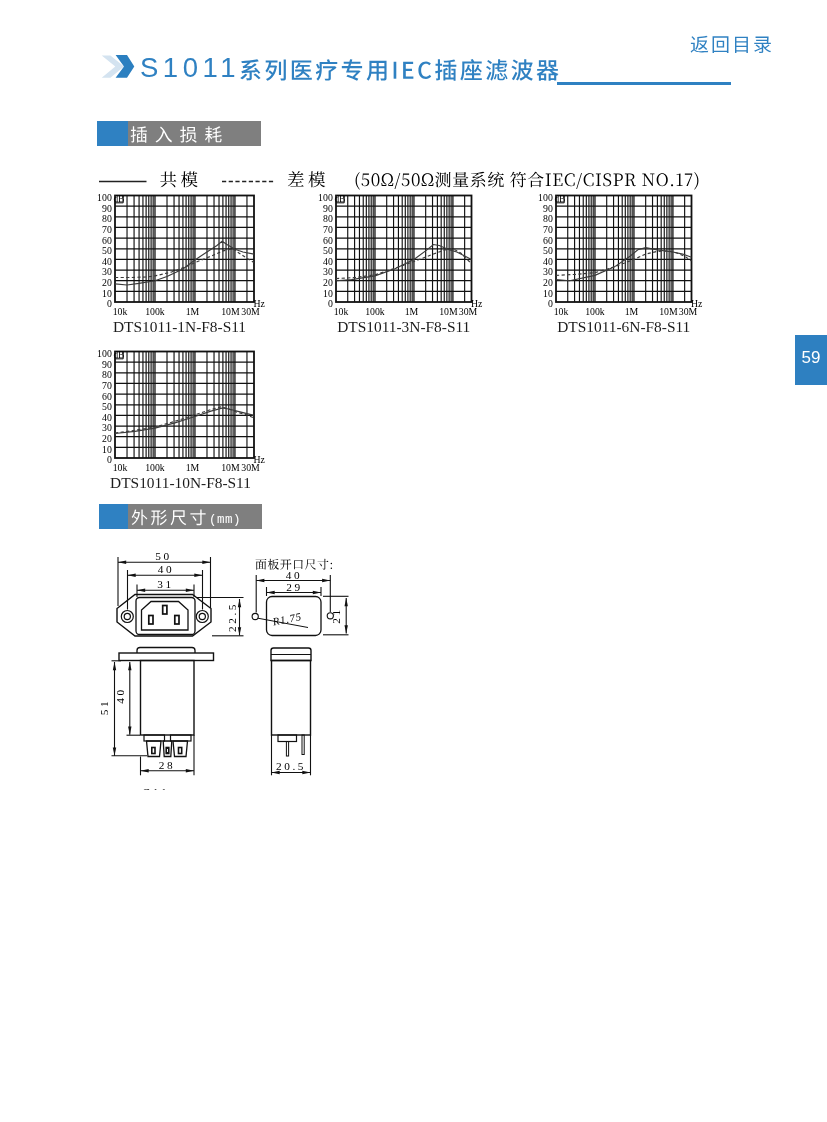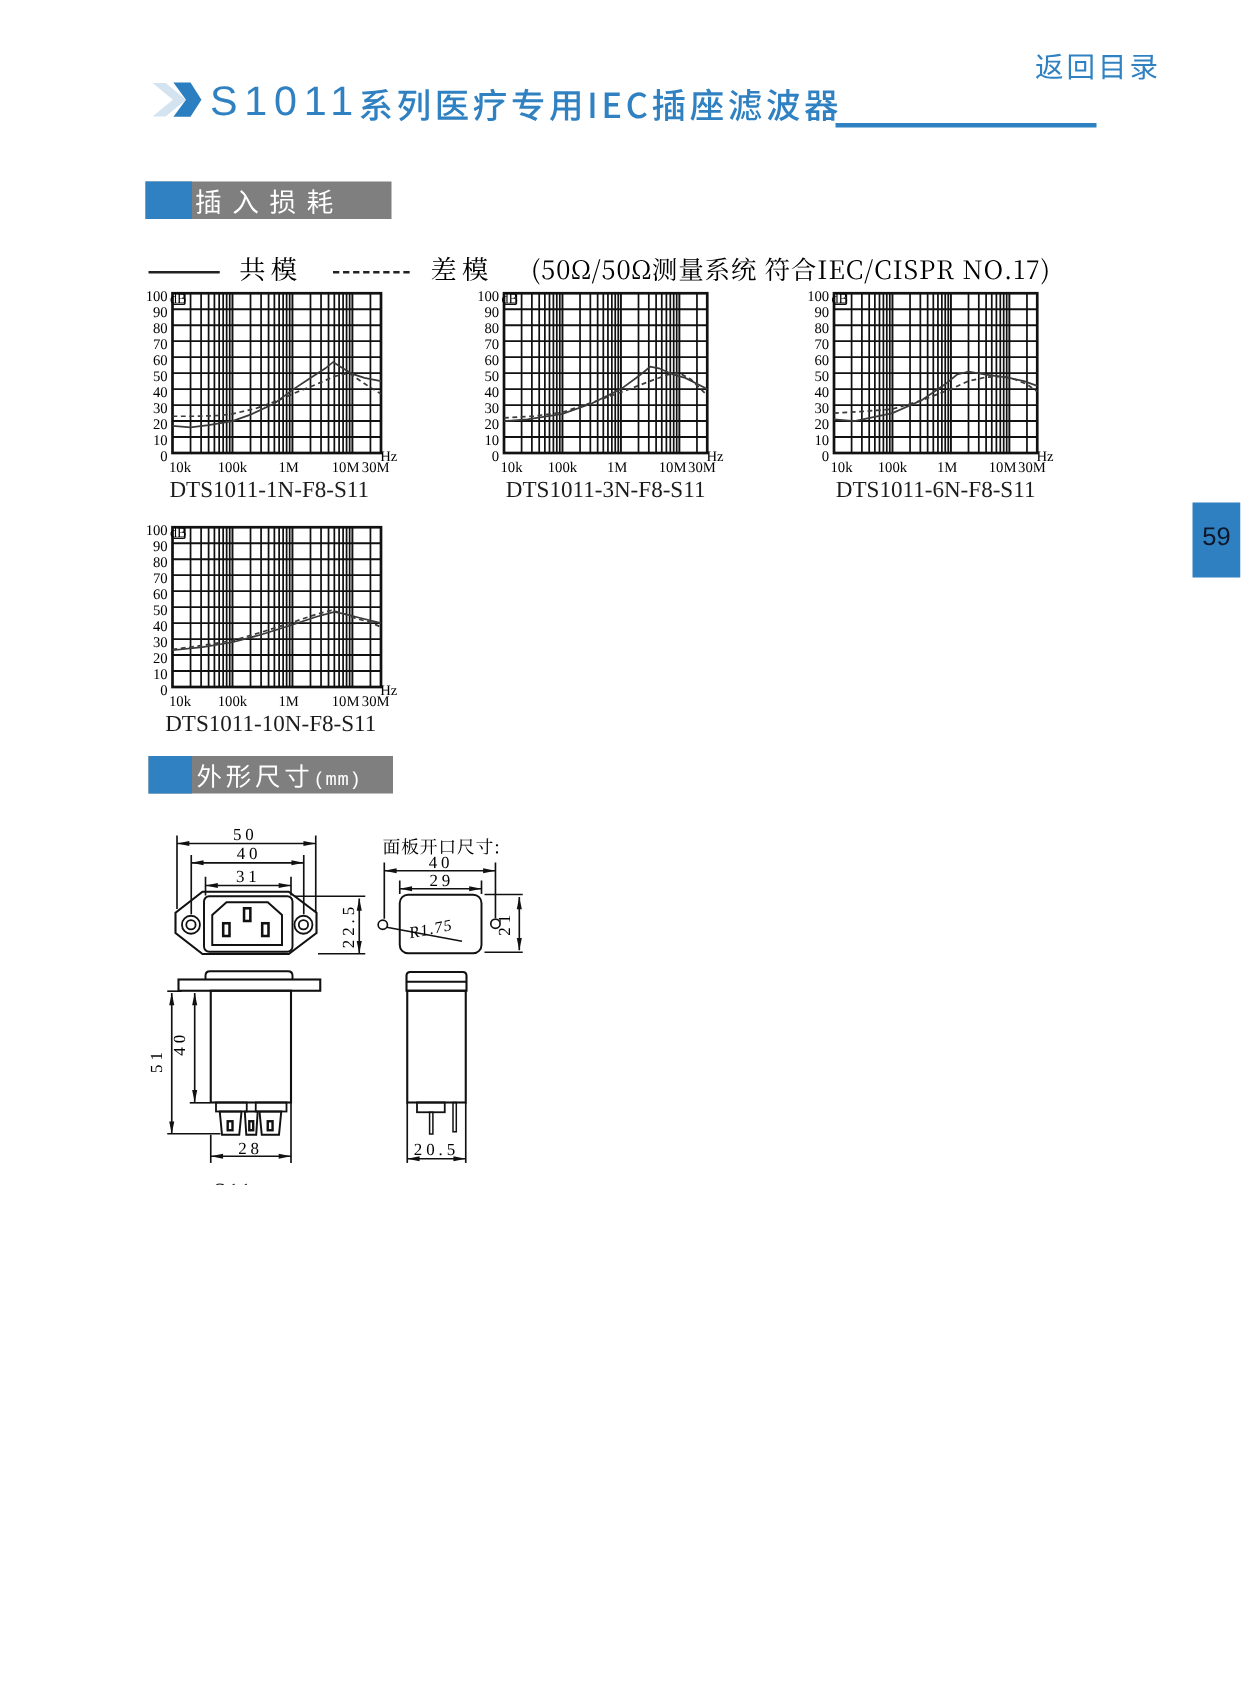--- a/index.html
+++ b/index.html
@@ -336,21 +336,21 @@
       <text x="18.8" y="10.90" font-size="9.8" text-anchor="end" font-family="Liberation Serif">100</text>
       <text x="27.00" y="124.6" font-size="9.8" text-anchor="middle" font-family="Liberation Serif">10k</text>
       <text x="61.98" y="124.6" font-size="9.8" text-anchor="middle" font-family="Liberation Serif">100k</text>
       <text x="99.45" y="124.6" font-size="9.8" text-anchor="middle" font-family="Liberation Serif">1M</text>
       <text x="137.43" y="124.6" font-size="9.8" text-anchor="middle" font-family="Liberation Serif">10M</text>
       <text x="157.50" y="124.6" font-size="9.8" text-anchor="middle" font-family="Liberation Serif">30M</text>
       <text x="160.50" y="117" font-size="9.8" font-family="Liberation Serif">Hz</text>
       <text x="87.50" y="141.5" font-size="15.4" text-anchor="middle" font-family="Liberation Serif" fill="#1c1c1c">DTS1011-10N-F8-S11</text>
     </svg>
 
-<div style="position:absolute;left:795px;top:335px;width:32px;height:50px;background:#2e80c1;color:#0f172a;font-size:17px;text-align:center;line-height:46px">59</div>
+<div style="position:absolute;left:795px;top:335px;width:32px;height:50px;background:#2e80c1;color:#ffffff;font-size:17px;text-align:center;line-height:46px">59</div>
 
 <div style="position:absolute;left:99px;top:504px;width:163px;height:24.5px;background:#7f7f7f"></div>
 <div style="position:absolute;left:99px;top:504px;width:28.5px;height:24.5px;background:#2f81c2"></div>
 <svg style="position:absolute;left:130.5px;top:505.5px" width="130" height="23" viewBox="0 0 130 23">
       <g transform="translate(0 17.8)">
         <path transform="translate(0.0 0.0) scale(0.01700 -0.01700)" fill="#fff" d="M231 841C195 665 131 500 39 396C57 385 89 361 103 348C159 418 207 511 245 616H436C419 510 393 418 358 339C315 375 256 418 208 448L163 398C217 362 282 312 325 272C253 141 156 50 38 -10C58 -23 88 -53 101 -72C315 45 472 279 525 674L473 690L458 687H269C283 732 295 779 306 827ZM611 840V-79H689V467C769 400 859 315 904 258L966 311C912 374 802 470 716 537L689 516V840Z"></path>
         <path transform="translate(19.5 0.0) scale(0.01700 -0.01700)" fill="#fff" d="M846 824C784 743 670 658 574 610C593 596 615 574 628 557C730 613 842 703 916 795ZM875 548C808 461 687 371 584 319C603 304 625 281 638 266C745 325 866 422 943 520ZM898 278C823 153 681 42 532 -19C552 -35 574 -61 586 -79C740 -8 883 111 968 250ZM404 708V449H243V708ZM41 449V379H171C167 230 145 83 37 -36C55 -46 81 -70 93 -86C213 45 238 211 242 379H404V-79H478V379H586V449H478V708H573V778H58V708H172V449Z"></path>
         <path transform="translate(39.0 0.0) scale(0.01700 -0.01700)" fill="#fff" d="M178 792V509C178 345 166 125 33 -31C50 -40 82 -68 95 -84C209 49 245 239 255 399H514C578 165 698 -2 906 -78C917 -56 940 -26 958 -9C765 51 648 200 591 399H861V792ZM258 718H784V472H258V509Z"></path>
         <path transform="translate(58.5 0.0) scale(0.01700 -0.01700)" fill="#fff" d="M167 414C241 337 319 230 350 159L418 202C385 274 304 378 230 453ZM634 840V627H52V553H634V32C634 8 626 1 602 0C575 0 488 -1 395 2C408 -21 424 -58 429 -82C537 -82 614 -80 655 -67C697 -54 713 -30 713 32V553H949V627H713V840Z"></path>
       </g>

